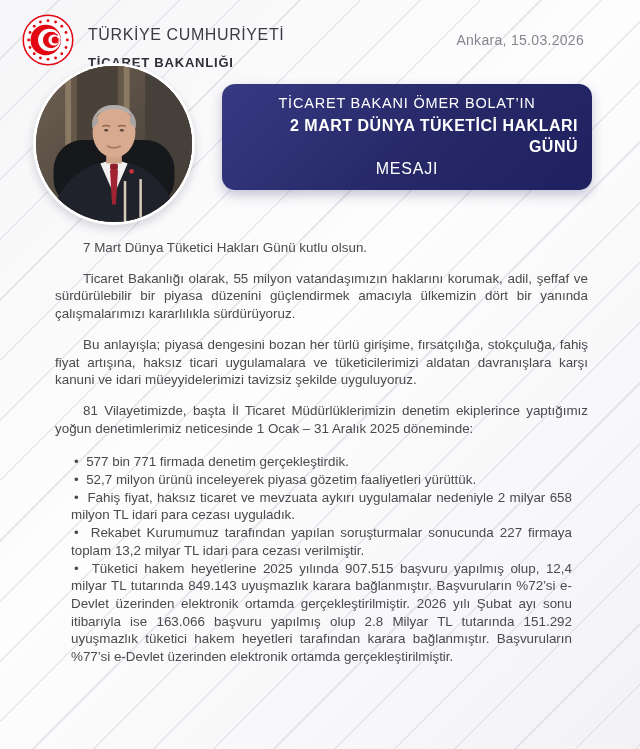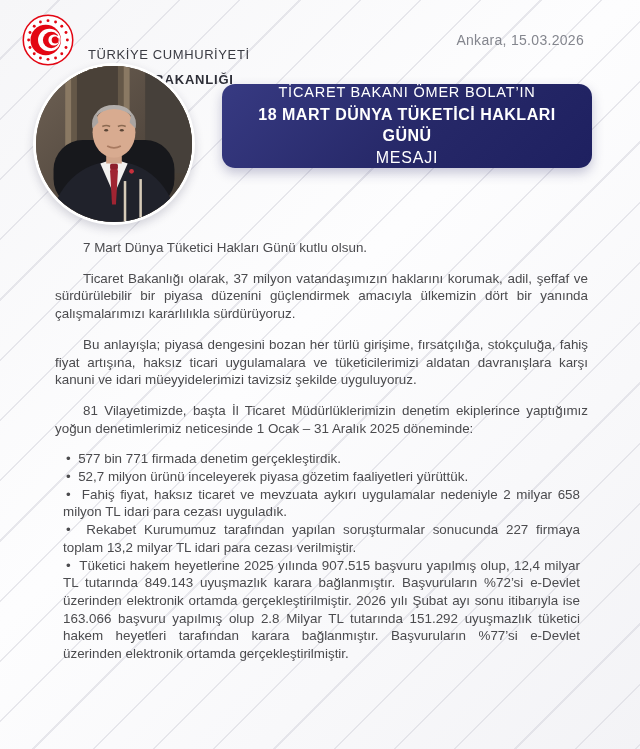--- a/index.html
+++ b/index.html
@@ -16,70 +16,69 @@
       repeating-linear-gradient(135deg,
         rgba(0,0,0,0) 0px, rgba(0,0,0,0) 41px,
         rgba(214,214,222,0.55) 41px, rgba(214,214,222,0.55) 42.6px),
       linear-gradient(135deg,#f6f6f8 0%,#fdfdfe 45%,#f3f3f6 100%);
   }
   
   .header{position:absolute;top:0;left:0;right:0;height:70px;}
   .logo{position:absolute;left:21px;top:13px;width:54px;height:54px;}
   .ministry{position:absolute;left:88px;top:26px;line-height:1.18;}
   .ministry .l1{
-    font-size:13px;color:#3a3b43;letter-spacing:0.6px;font-weight:400;
+    font-size:16px;color:#3a3b43;letter-spacing:0.6px;font-weight:400;
     display:block;
-    margin-top:21px;
   }
   .ministry .l2{
     font-size:13px;color:#2e2f38;letter-spacing:0.8px;font-weight:700;
     display:block;margin-top:10px;
   }
   .date{
     position:absolute;right:56px;top:32px;
     font-size:14px;color:#84868e;letter-spacing:0.3px;
   }
   
   .photo-wrap{
     position:absolute;left:33px;top:63px;width:156px;height:156px;
     border-radius:50%;
     border:3px solid #ffffff;
     box-shadow:0 4px 10px rgba(40,40,70,0.18);
     overflow:hidden;
     background:#5d5247;
   }
   .photo-wrap svg{display:block;}
   .title-box{
-    position:absolute;left:222px;top:84px;width:370px;height:84px;
+    position:absolute;left:222px;top:84px;width:370px;height:106px;
     border-radius:13px;
     background:linear-gradient(135deg,#373a82 0%,#262868 55%,#1e2060 100%);
     box-shadow:0 5px 12px rgba(30,32,96,0.25);
     color:#ffffff;
     display:flex;flex-direction:column;justify-content:center;align-items:center;
-    text-align:center;
+    text-align:right;
     padding:0 14px;box-sizing:border-box;
   }
   .title-box .t1{
     font-size:14.5px;font-weight:400;letter-spacing:0.8px;margin-bottom:4px;
   }
   .title-box .t2{
     font-size:16px;font-weight:700;letter-spacing:0.5px;line-height:1.35;
   }
   .title-box .t3{
     font-size:16px;font-weight:400;letter-spacing:0.8px;line-height:1.35;
   }
   
   .content{
     position:absolute;left:55px;top:239px;width:533px;
     color:#4b4b4e;
     font-size:13.4px;line-height:17.7px;
     text-align:justify;
   }
   .content p{margin:0 0 13px 0;text-indent:28px;}
-  ul.facts{margin:8px;padding:0;list-style:none;}
+  ul.facts{margin:16px;padding:0;list-style:none;}
   ul.facts li{margin:0;text-indent:3px;}
   ul.facts li::before{content:"\2022\00a0\00a0";color:#4b4b4e;}
 </style>
 </head>
 <body>
 
 <div class="page">
 
   <div class="header">
     <span class="logo">
@@ -149,27 +148,27 @@
       <ellipse cx="72" cy="66" rx="2" ry="1.3" fill="#5a4536"></ellipse>
       <ellipse cx="88" cy="66" rx="2" ry="1.3" fill="#5a4536"></ellipse>
       <path d="M73,82 Q80,86 87,82" stroke="#a87a60" stroke-width="1.8" fill="none"></path>
       <rect x="90" y="118" width="2.6" height="42" fill="#d6cbb8"></rect>
       <rect x="106" y="116" width="2.6" height="44" fill="#d6cbb8"></rect>
     </svg>
   </div>
 
   <div class="title-box">
     <span class="t1">TİCARET BAKANI ÖMER BOLAT’IN</span>
-    <span class="t2">18 MART DÜNYA TÜKETİCİ HAKLARI GÜNÜ</span>
+    <span class="t2">2 MART DÜNYA TÜKETİCİ HAKLARI GÜNÜ</span>
     <span class="t3">MESAJI</span>
   </div>
 
   <div class="content">
     <p>7 Mart Dünya Tüketici Hakları Günü kutlu olsun.</p>
-    <p>Ticaret Bakanlığı olarak, 37 milyon vatandaşımızın haklarını korumak, adil, şeffaf ve sürdürülebilir bir piyasa düzenini güçlendirmek amacıyla ülkemizin dört bir yanında çalışmalarımızı kararlılıkla sürdürüyoruz.</p>
+    <p>Ticaret Bakanlığı olarak, 55 milyon vatandaşımızın haklarını korumak, adil, şeffaf ve sürdürülebilir bir piyasa düzenini güçlendirmek amacıyla ülkemizin dört bir yanında çalışmalarımızı kararlılıkla sürdürüyoruz.</p>
     <p>Bu anlayışla; piyasa dengesini bozan her türlü girişime, fırsatçılığa, stokçuluğa, fahiş fiyat artışına, haksız ticari uygulamalara ve tüketicilerimizi aldatan davranışlara karşı kanuni ve idari müeyyidelerimizi tavizsiz şekilde uyguluyoruz.</p>
     <p>81 Vilayetimizde, başta İl Ticaret Müdürlüklerimizin denetim ekiplerince yaptığımız yoğun denetimlerimiz neticesinde 1 Ocak – 31 Aralık 2025 döneminde:</p>
     <ul class="facts">
       <li>577 bin 771 firmada denetim gerçekleştirdik.</li>
       <li>52,7 milyon ürünü inceleyerek piyasa gözetim faaliyetleri yürüttük.</li>
       <li>Fahiş fiyat, haksız ticaret ve mevzuata aykırı uygulamalar nedeniyle 2 milyar 658 milyon TL idari para cezası uyguladık.</li>
       <li>Rekabet Kurumumuz tarafından yapılan soruşturmalar sonucunda 227 firmaya toplam 13,2 milyar TL idari para cezası verilmiştir.</li>
       <li>Tüketici hakem heyetlerine 2025 yılında 907.515 başvuru yapılmış olup, 12,4 milyar TL tutarında 849.143 uyuşmazlık karara bağlanmıştır. Başvuruların %72’si e-Devlet üzerinden elektronik ortamda gerçekleştirilmiştir. 2026 yılı Şubat ayı sonu itibarıyla ise 163.066 başvuru yapılmış olup 2.8 Milyar TL tutarında 151.292 uyuşmazlık tüketici hakem heyetleri tarafından karara bağlanmıştır. Başvuruların %77’si e-Devlet üzerinden elektronik ortamda gerçekleştirilmiştir.</li>
     </ul>
   </div>

